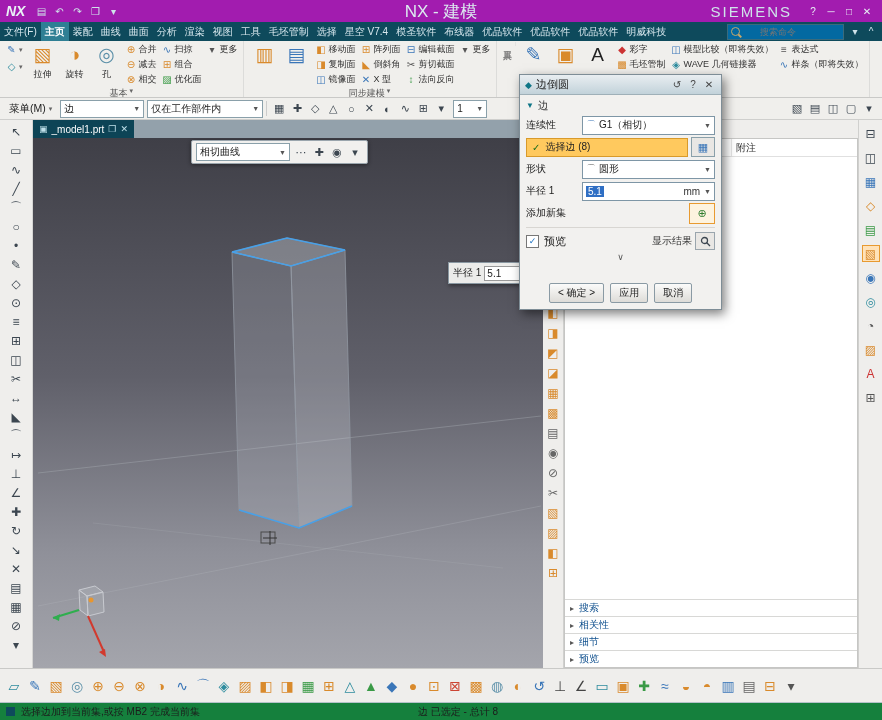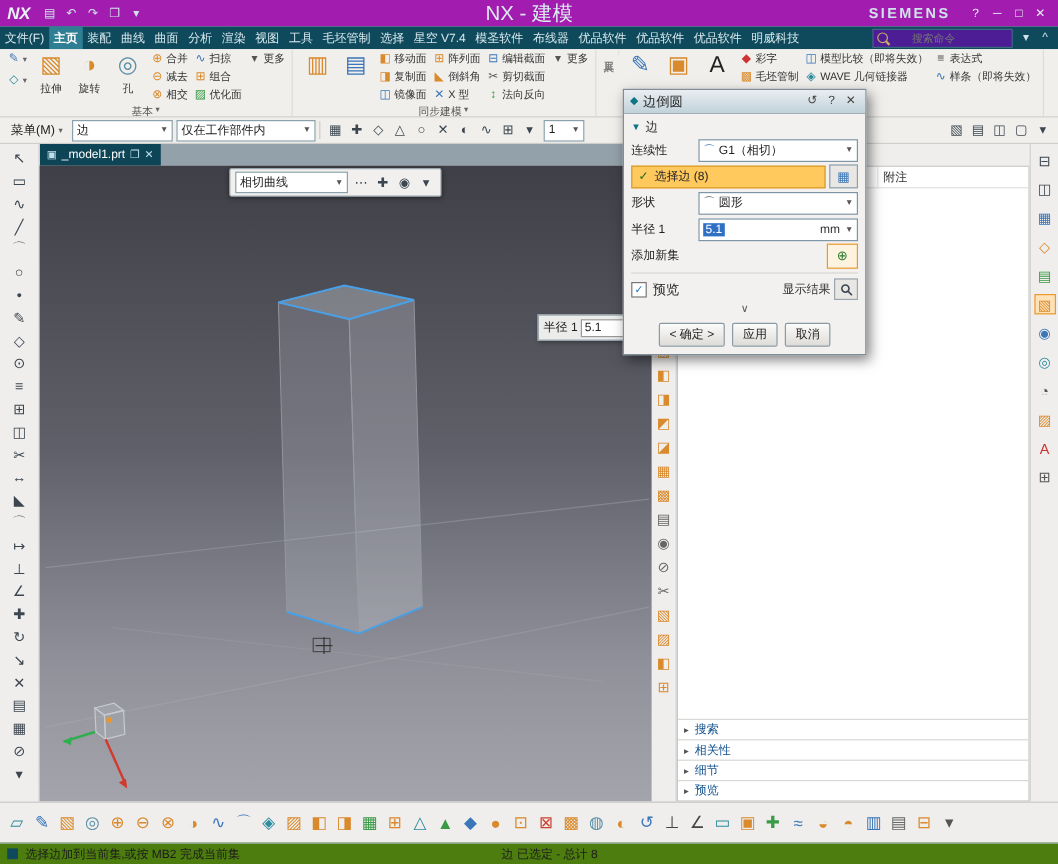--- a/index.html
+++ b/index.html
@@ -5,30 +5,30 @@
   html,body{margin:0;padding:0;}
   .app{position:relative;width:882px;height:720px;overflow:hidden;background:#efeeec;
        font-family:"Liberation Sans","DejaVu Sans",sans-serif;font-size:11px;color:#222;}
   
   .titlebar{position:absolute;left:0;top:0;width:882px;height:22px;background:#a21caf;
             display:flex;align-items:center;padding:0 6px;box-sizing:border-box;color:#e8f2f5;}
   .app-logo{font-weight:bold;font-style:italic;font-size:14px;margin-right:8px;}
   .qa{display:flex;gap:2px;}
   .tb-icon{width:16px;text-align:center;font-size:10px;color:#cfe3ea;cursor:default;}
   .win-title{position:absolute;left:50%;transform:translateX(-50%);font-size:17px;color:#dcebf0;}
-  .brand{margin-left:auto;font-weight:bold;letter-spacing:2px;font-size:12px;color:#cfe3ea;}
+  .brand{margin-left:auto;font-weight:normal;letter-spacing:2px;font-size:15px;color:#cfe3ea;}
   .winctl{display:flex;margin-left:12px;}
   .winbtn{width:18px;text-align:center;font-size:10px;color:#e8f2f5;cursor:default;}
   
   .tabrow{position:absolute;left:0;top:22px;width:882px;height:19px;background:#0e4a5c;
           display:flex;align-items:stretch;color:#d8e8ee;box-sizing:border-box;}
   .rtab{padding:3px 4px 0 4px;font-size:10px;white-space:nowrap;cursor:default;}
   .rtab[data-state="active"]{background:#2f7f94;color:#fff;font-weight:bold;}
   .tabrow-right{margin-left:auto;display:flex;align-items:center;gap:3px;padding-right:3px;}
-  .cmdsearch{display:flex;align-items:center;gap:18px;background:#4c1d95;border:1px solid #3a6b7c;
+  .cmdsearch{display:flex;align-items:center;gap:18px;background:#0369a1;border:1px solid #3a6b7c;
              height:14px;padding:0 3px;}
   .mag-icon{width:7px;height:7px;border:1.5px solid #c9a86a;border-radius:50%;position:relative;display:inline-block;}
   .mag-icon::after{content:"";position:absolute;width:4px;height:1.5px;background:#c9a86a;
                    transform:rotate(45deg);right:-3px;bottom:-1px;}
   .searchbox{background:transparent;border:none;outline:none;color:#a8c2cc;width:78px;font-size:9px;
              font-family:"Liberation Sans","DejaVu Sans",sans-serif;}
   
   .ribbon{position:absolute;left:0;top:41px;width:882px;height:57px;background:#f0efec;
           border-bottom:1px solid #c9c9c7;display:flex;overflow:hidden;box-sizing:border-box;}
   .rgroup{flex-shrink:0;border-right:1px solid #dcdcda;padding:1px 3px 0 3px;display:flex;flex-direction:column;}
@@ -106,21 +106,21 @@
   .ritem{width:18px;height:17px;display:flex;align-items:center;justify-content:center;
          font-size:12px;cursor:default;box-sizing:border-box;}
   .ritem[data-state="active"]{background:#ffe2b8;border:1px solid #e89a30;}
   
   .bottombar{position:absolute;left:0;top:668px;width:882px;height:34px;background:#efeeec;
              border-top:1px solid #c9c9c7;display:flex;align-items:center;gap:1px;
              padding:0 4px;box-sizing:border-box;}
   .btool{width:20px;height:26px;display:flex;align-items:center;justify-content:center;
          font-size:14px;cursor:default;}
   
-  .statusbar{position:absolute;left:0;top:702px;width:882px;height:18px;background:#4d7c0f;
+  .statusbar{position:absolute;left:0;top:702px;width:882px;height:18px;background:#15803d;
              border-top:1px solid #b4c2c9;display:flex;align-items:center;gap:6px;
              padding:0 6px;box-sizing:border-box;font-size:10px;color:#1c1c1c;}
   .st-chip{width:9px;height:9px;background:#0e4a5c;}
   .st-center{position:absolute;left:418px;}
   
   .dialog{position:absolute;left:519px;top:74px;width:203px;background:#f2f1ef;
           border:1px solid #7e8d96;box-shadow:3px 4px 10px rgba(0,0,0,.5);z-index:20;box-sizing:border-box;}
   .dtitle{height:19px;background:linear-gradient(#e9eef1,#c2d2da);display:flex;align-items:center;
           gap:4px;padding:0 5px;border-bottom:1px solid #9fb0b8;}
   .dtitle .dicon{color:#0e7586;font-size:9px;}
@@ -150,21 +150,21 @@
   .addbtn{margin-left:auto;width:24px;height:19px;border:1px solid #e89a30;background:#fdf3df;
           display:flex;align-items:center;justify-content:center;font-size:11px;color:#2f7d2f;cursor:default;}
   .ddiv{border-top:1px solid #d8d6d2;margin:2px 0;}
   .prevrow{display:flex;align-items:center;gap:5px;height:18px;}
   .cbox{width:11px;height:11px;border:1px solid #777;background:#fff;display:flex;align-items:center;
         justify-content:center;font-size:9px;color:#1a6fc0;font-weight:bold;cursor:default;}
   .showres{margin-left:auto;display:flex;align-items:center;gap:3px;font-size:10px;color:#333;}
   .magbtn{width:18px;height:16px;border:1px solid #9aa5ad;background:#e9e7e4;display:flex;
           align-items:center;justify-content:center;cursor:default;}
   .expandrow{text-align:center;font-size:9px;color:#555;height:11px;line-height:11px;cursor:default;}
-  .dbtns{display:flex;justify-content:center;gap:6px;margin-top:4px;}
+  .dbtns{display:flex;justify-content:center;gap:6px;margin-top:18px;}
   .dbtn{border:1px solid #8a9aa4;background:linear-gradient(#fbfbfa,#dedcd8);padding:2px 8px;
         font-size:10px;border-radius:2px;cursor:default;white-space:nowrap;}
 </style>
 </head>
 <body>
 
 <div class="app">
 
   <div class="titlebar">
     <span class="app-logo">NX</span>

